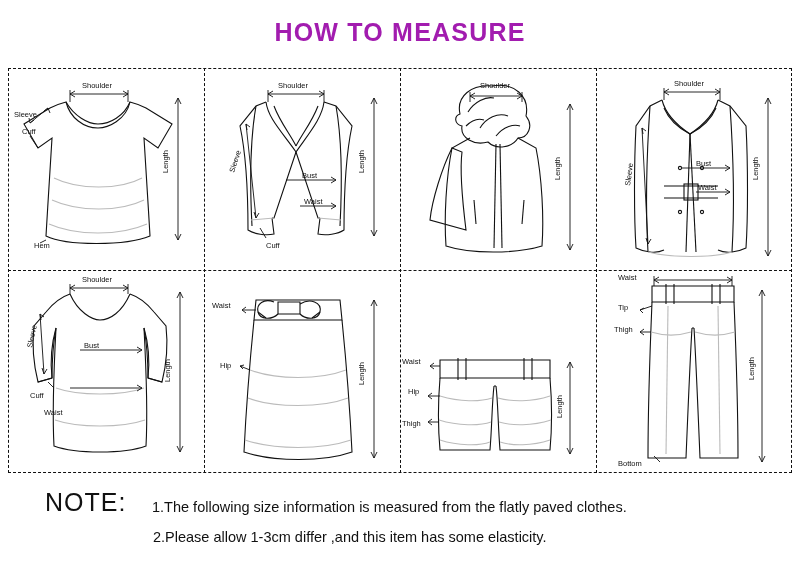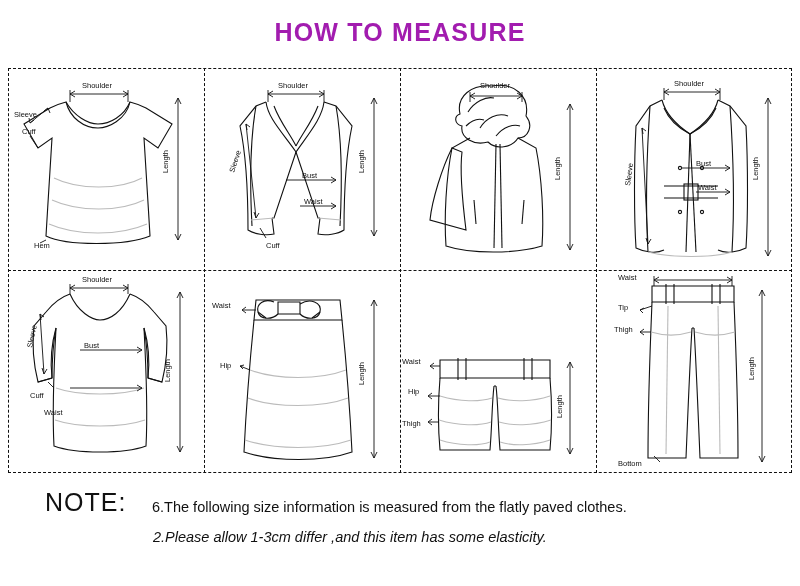--- a/index.html
+++ b/index.html
@@ -73,21 +73,21 @@
     left: 152px;
     top: 14px;
     width: 620px;
   }
   .note-line {
     font-size: 14.5px;
     line-height: 30px;
     color: #111;
     white-space: nowrap;
   }
-  .note-line:nth-child(2) { padding-left: 1px; font-style: italic; }
+  .note-line:nth-child(2) { padding-left: 1px; }
 
   text { font-family: "Liberation Sans", sans-serif; fill: #111; }
 </style>
 </head>
 <body>
 
 <div class="title">HOW TO MEASURE</div>
 
 <div class="grid">
 
@@ -448,16 +448,16 @@
         <text x="22" y="196">Bottom</text>
       </g>
     </svg>
   </div>
 
 </div>
 
 <div class="note">
   <div class="note-label">NOTE:</div>
   <div class="note-lines">
-    <div class="note-line">6.The following size information is measured from the flatly paved clothes.</div>
+    <div class="note-line">1.The following size information is measured from the flatly paved clothes.</div>
     <div class="note-line">2.Please allow 1-3cm differ ,and this item has some elasticity.</div>
   </div>
 </div>
 
 </body></html>

